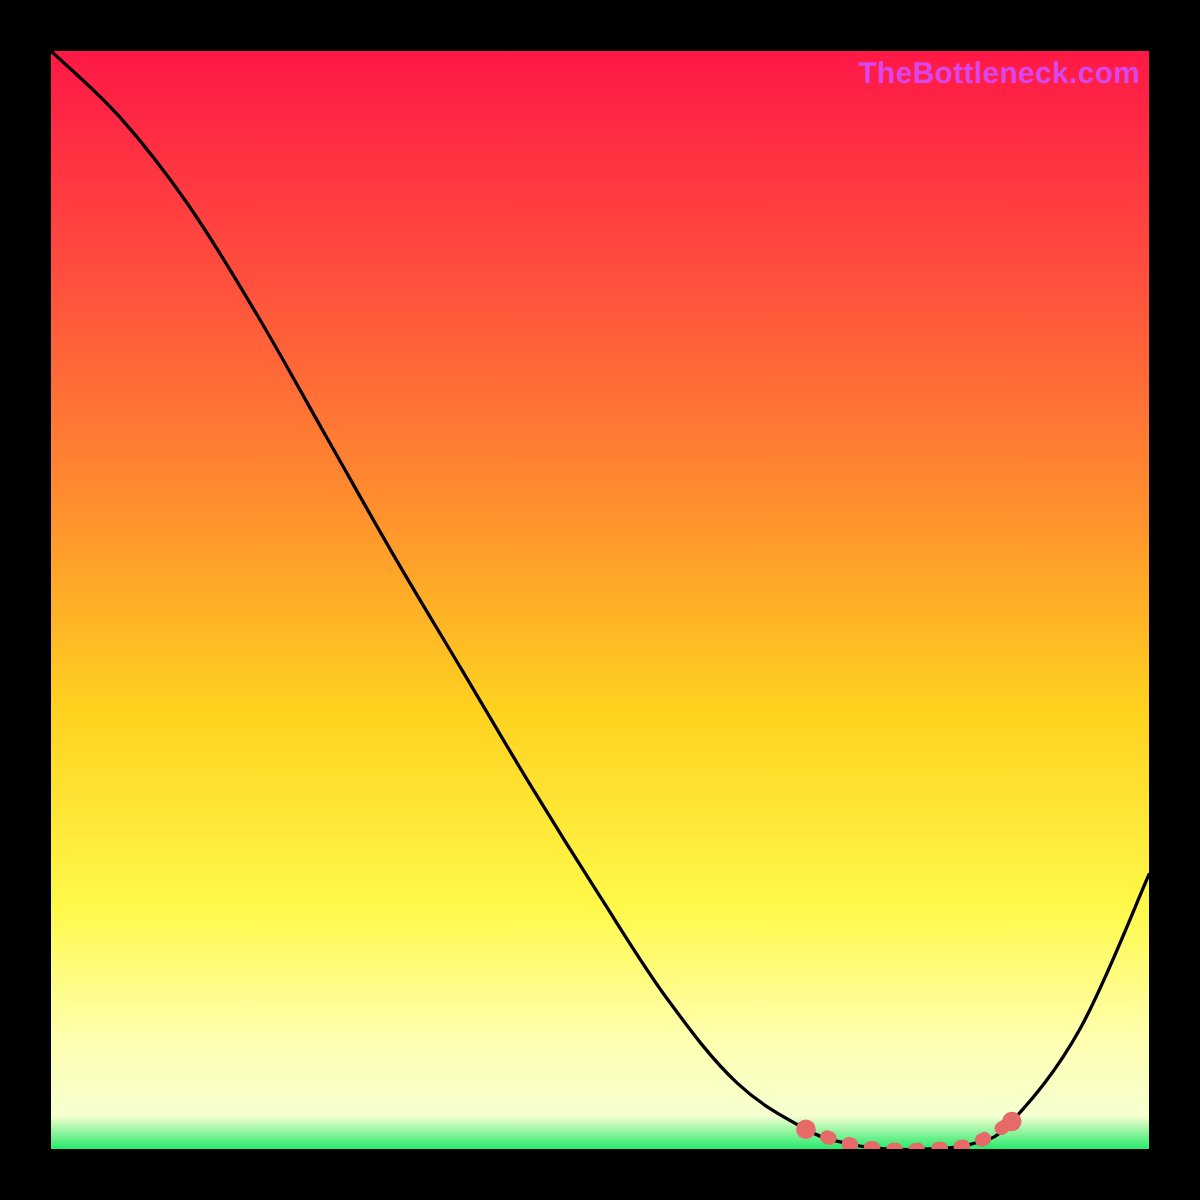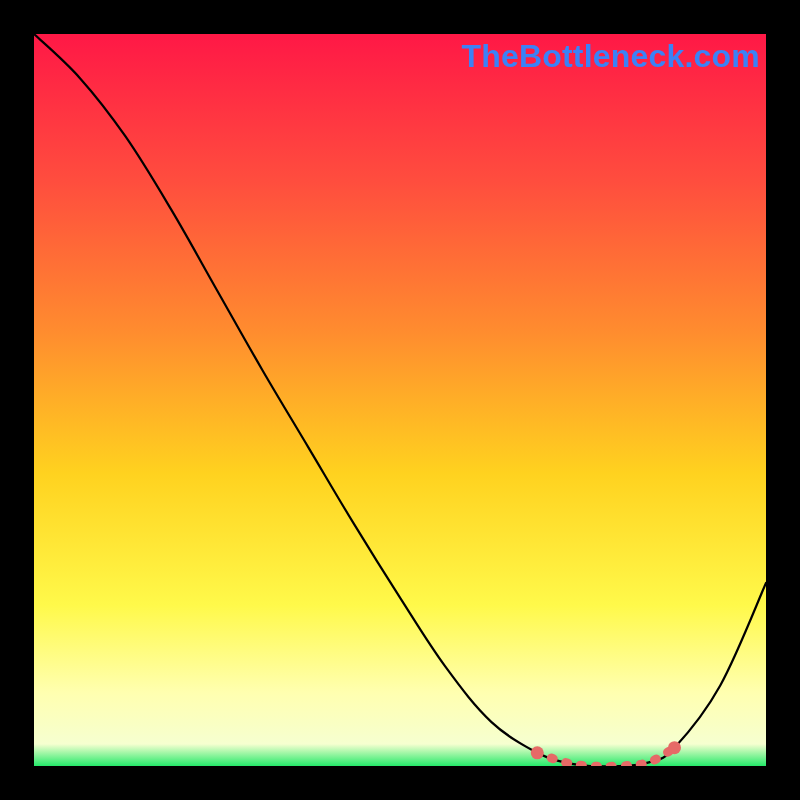--- a/index.html
+++ b/index.html
@@ -22,22 +22,22 @@
     left: 34px;
     top: 34px;
     width: 732px;
     height: 732px;
     overflow: hidden;
   }
   .watermark {
     position: absolute;
     top: 4px;
     right: 6px;
-    color: #3b82f6;
-    font-size: 32px;
+    color: #d946ef;
+    font-size: 20px;
     font-weight: 600;
     letter-spacing: 0.2px;
     z-index: 5;
     user-select: none;
   }
   svg { display: block; }
 </style>
 </head>
 <body>
 

